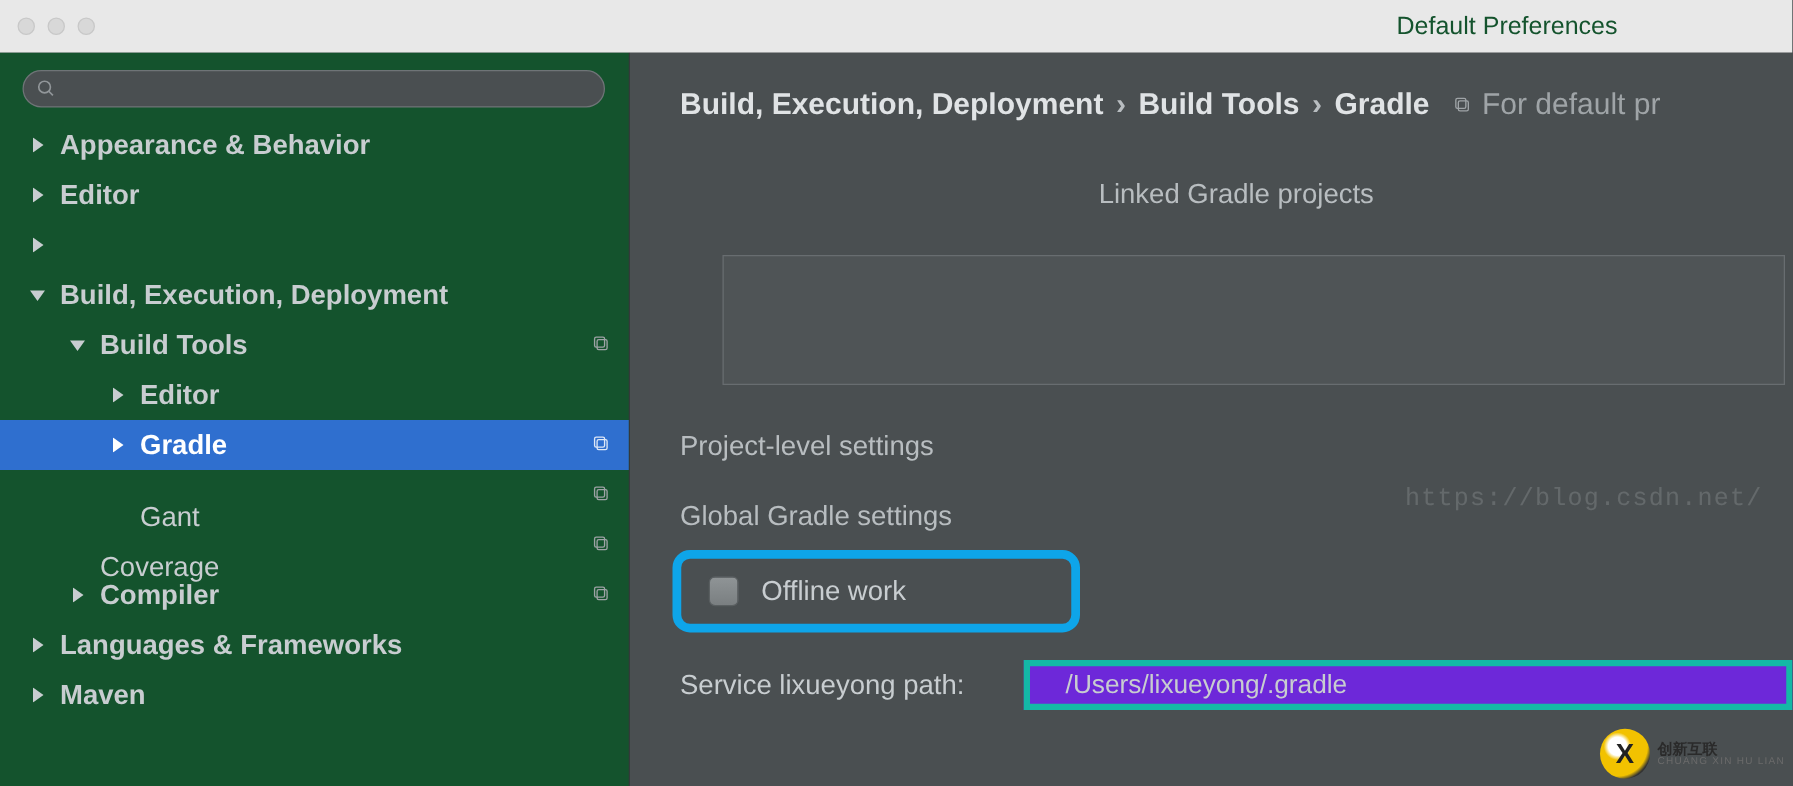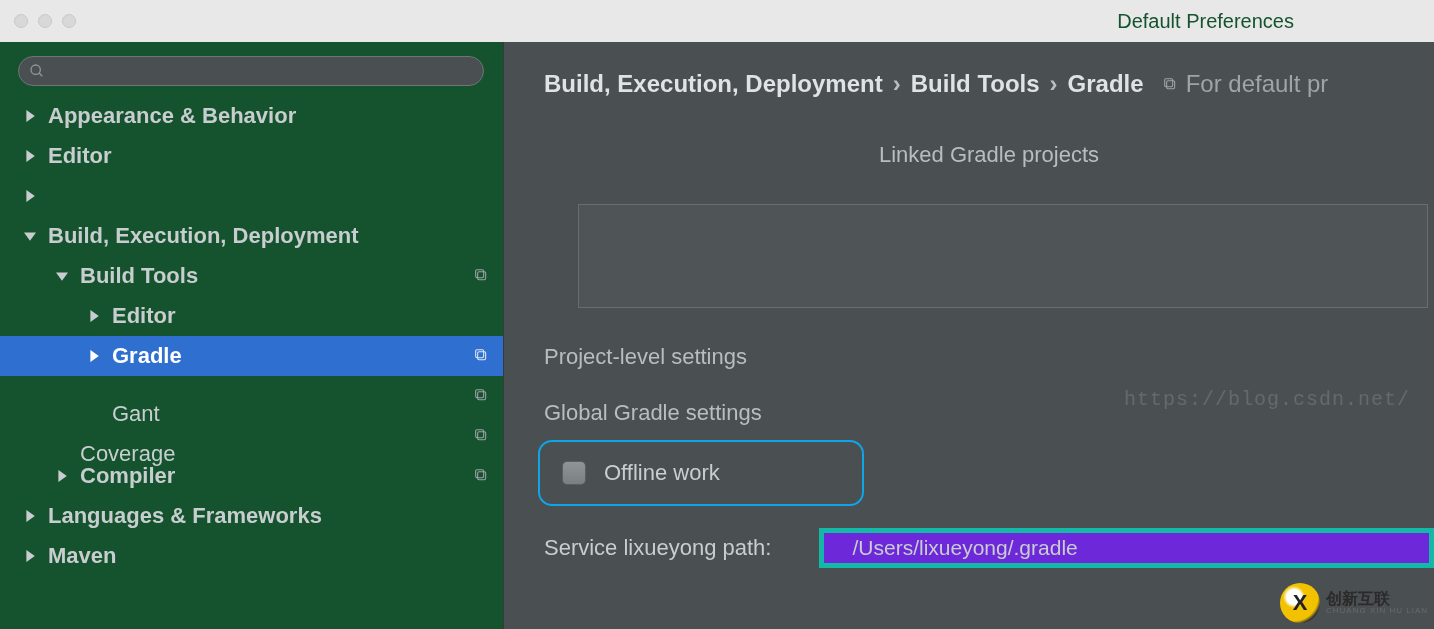--- a/index.html
+++ b/index.html
@@ -44,31 +44,31 @@
   .section-label { font-size: 22px; color: #b8bdc0; margin-top: 44px; display: flex; align-items: center; gap: 14px; flex-direction: column; }
   .section-label .hr { height: 1px; background: #6a6f72; flex: 1; }
 
   .listbox { margin-top: 22px; margin-left: 34px; width: 850px; height: 104px; border: 1px solid #686d70; background: #4f5456; }
 
   .watermark { position: absolute; left: 620px; top: 346px; font-size: 20px; color: rgba(220,225,228,0.18); font-family: "Courier New", monospace; letter-spacing: 1px; }
 
   .section-label2 { font-size: 22px; color: #b8bdc0; margin-top: 36px; }
   .section-label3 { font-size: 22px; color: #b8bdc0; margin-top: 30px; }
 
-  .offline-highlight { margin-top: 14px; margin-left: -6px; width: 326px; height: 66px; border: 2px solid #0ea5e9; border-radius: 14px; display: flex; align-items: center; padding-left: 22px; gap: 18px; }
+  .offline-highlight { margin-top: 14px; margin-left: -6px; width: 326px; height: 66px; border: 7px solid #0ea5e9; border-radius: 14px; display: flex; align-items: center; padding-left: 22px; gap: 18px; }
   .chk { width: 24px; height: 24px; border-radius: 5px; background: linear-gradient(#8f9496,#7a7f81); border: 1px solid #5a5f61; }
 
   .field-row { display: flex; align-items: center; margin-top: 22px; gap: 48px; }
   .field-row .flabel { font-size: 22px; color: #c8cdd0; }
   .field-row input { flex: 1; height: 40px; background: #6d28d9; border: 5px solid #14b8a6; color: #c8cdd0; font-size: 21px; padding: 0 28px; margin-right: 0; }
 
   .corner-logo { position: absolute; right: 6px; bottom: 6px; display: flex; align-items: center; gap: 6px; }
   .corner-logo .disc { width: 40px; height: 40px; border-radius: 50%; background: radial-gradient(circle at 35% 35%, #fff 0 20%, #f2c200 30% 65%, #333 75%); display:flex; align-items:center; justify-content:center; color:#222; font-weight:900; font-size:22px; }
   .corner-logo .txt { display:flex; flex-direction:column; line-height:1; }
-  .corner-logo .t1 { font-size:16px; font-weight:700; color:#2a2a2a; }
+  .corner-logo .t1 { font-size:12px; font-weight:700; color:#2a2a2a; }
   .corner-logo .t2 { font-size:8px; letter-spacing:1px; color:#6a6a6a; }
 </style>
 </head>
 <body>
 
 <div class="titlebar">
   <div class="traffic-lights">
     <div class="tl"></div>
     <div class="tl"></div>
     <div class="tl"></div>

